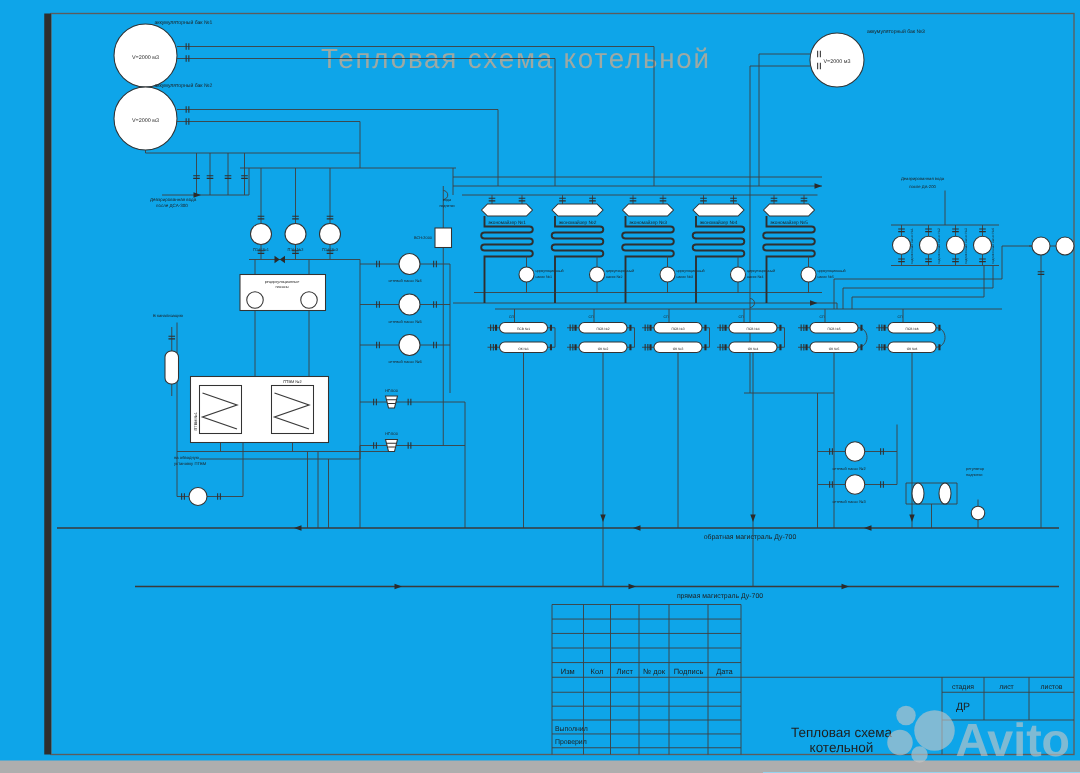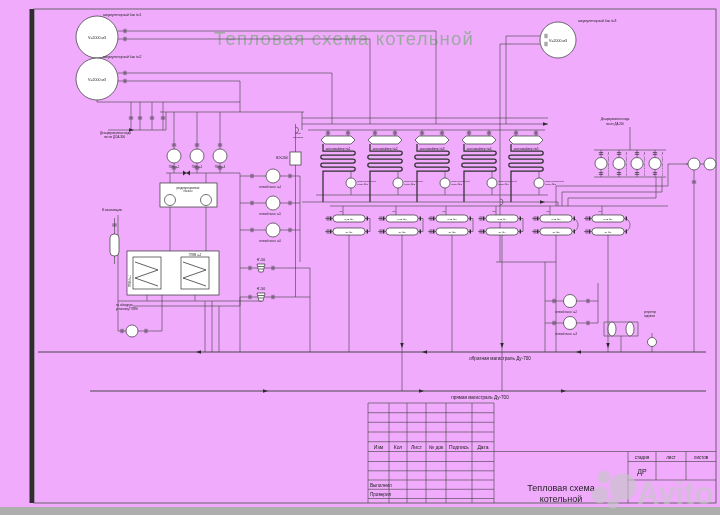--- a/index.html
+++ b/index.html
@@ -1,16 +1,16 @@
 <!DOCTYPE html>
 <html><head>
 <meta charset="utf-8">
 <style>
   html,body{margin:0;padding:0;background:#ffffff;}
-  #page{position:relative;width:720px;height:515px;background:#f0abfc;overflow:hidden;
+  #page{position:relative;width:720px;height:515px;background:#0ea5e9;overflow:hidden;
         font-family:"Liberation Sans",sans-serif;}
   svg{position:absolute;left:0;top:0;}
   svg text{fill:#1e1e1e;font-family:"Liberation Sans",sans-serif;}
   .p{stroke:#3f3f3f;stroke-width:0.6;fill:none;}
   .pm{stroke:#3a3a3a;stroke-width:0.9;fill:none;}
   .coil{stroke:#2f2f2f;stroke-width:1.25;fill:none;}
   .zz{stroke:#3a3a3a;stroke-width:0.8;fill:none;}
   .c{stroke:#333;stroke-width:0.7;fill:#fff;}
   .cf{fill:#2b2b2b;stroke:none;}
   .st{stroke:#2f2f2f;stroke-width:0.7;fill:none;}

